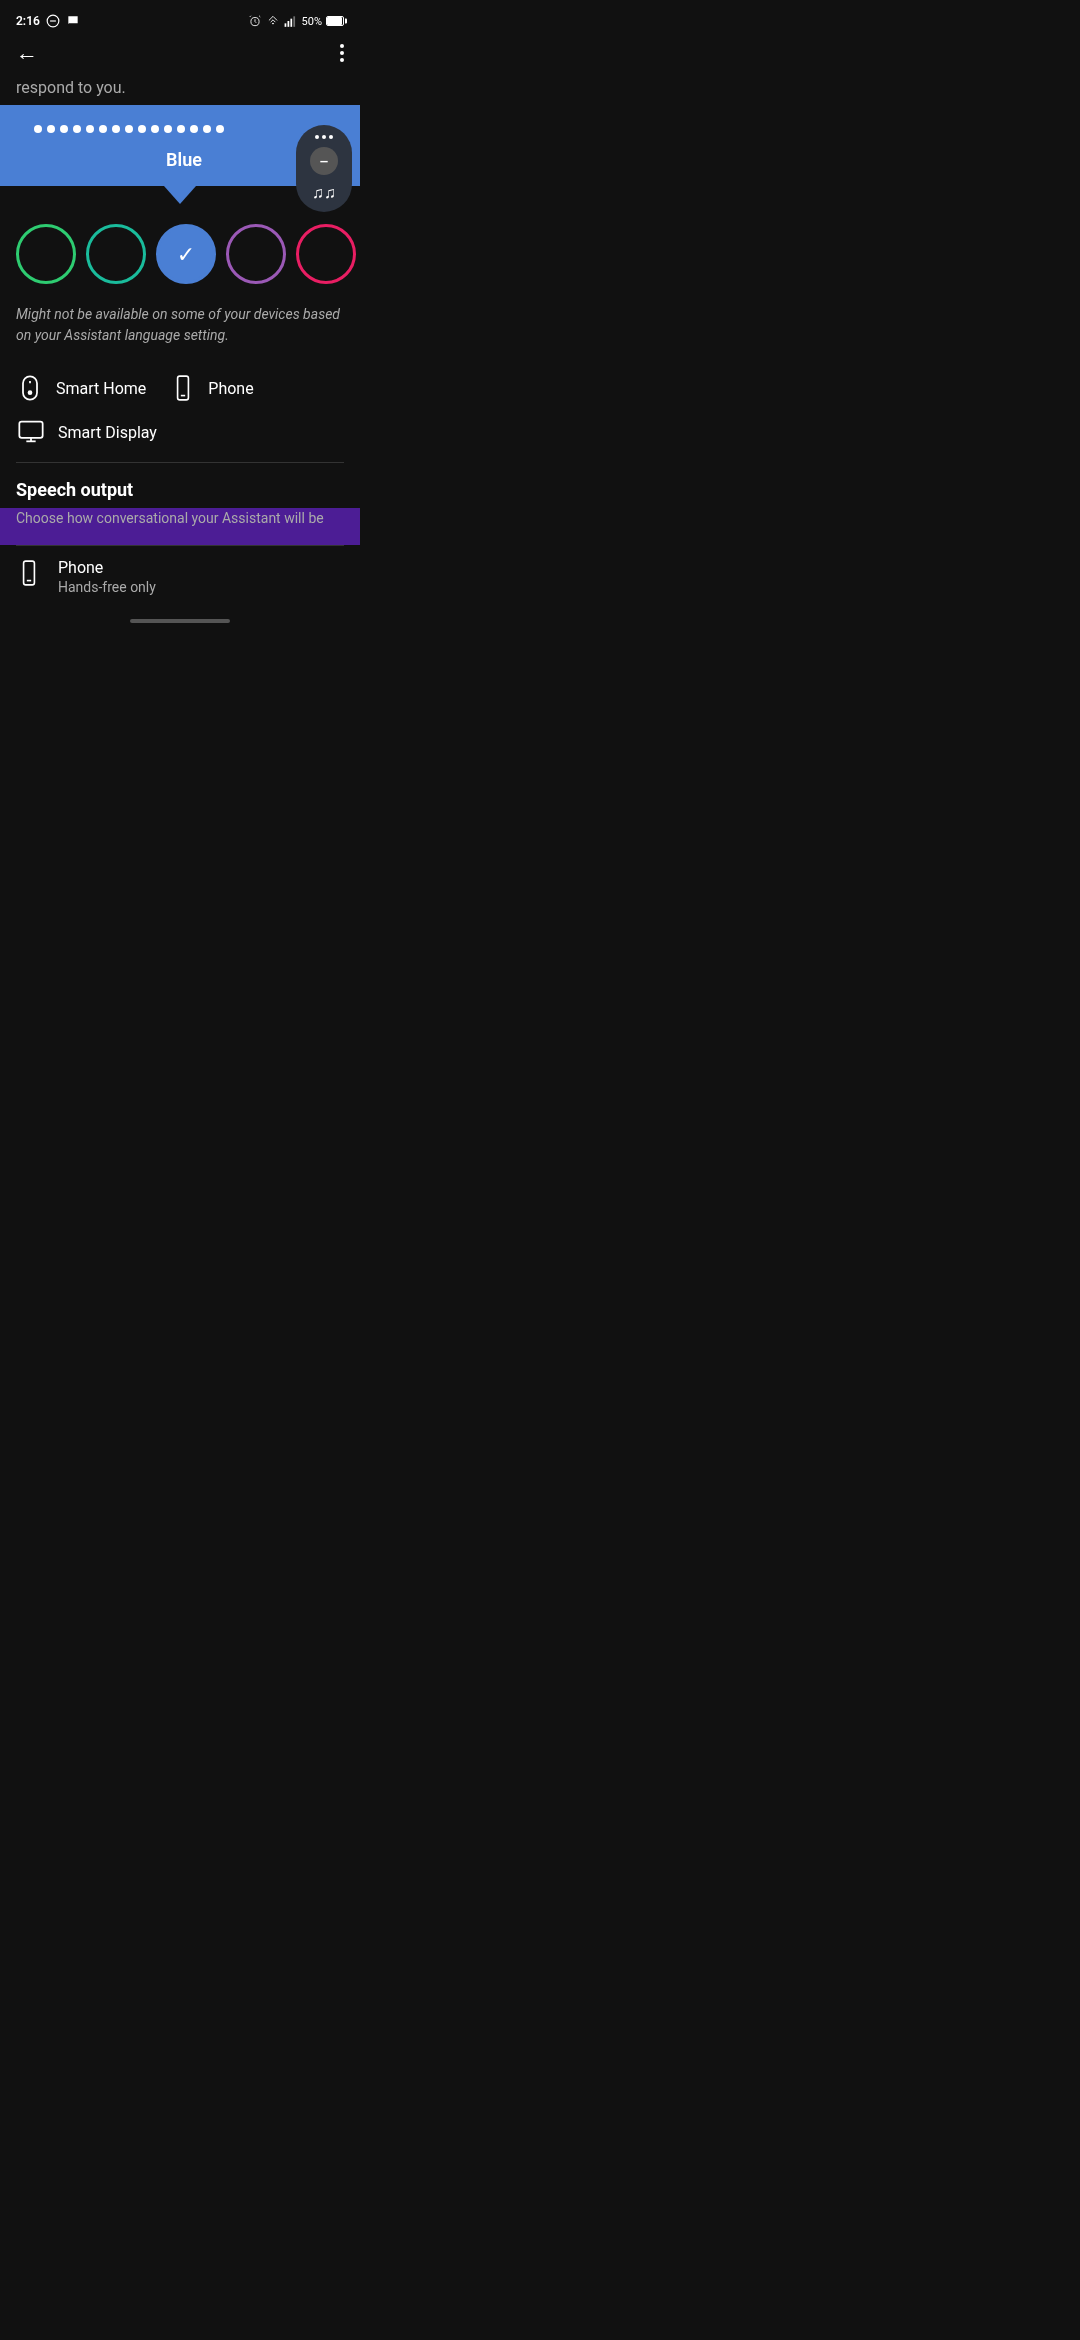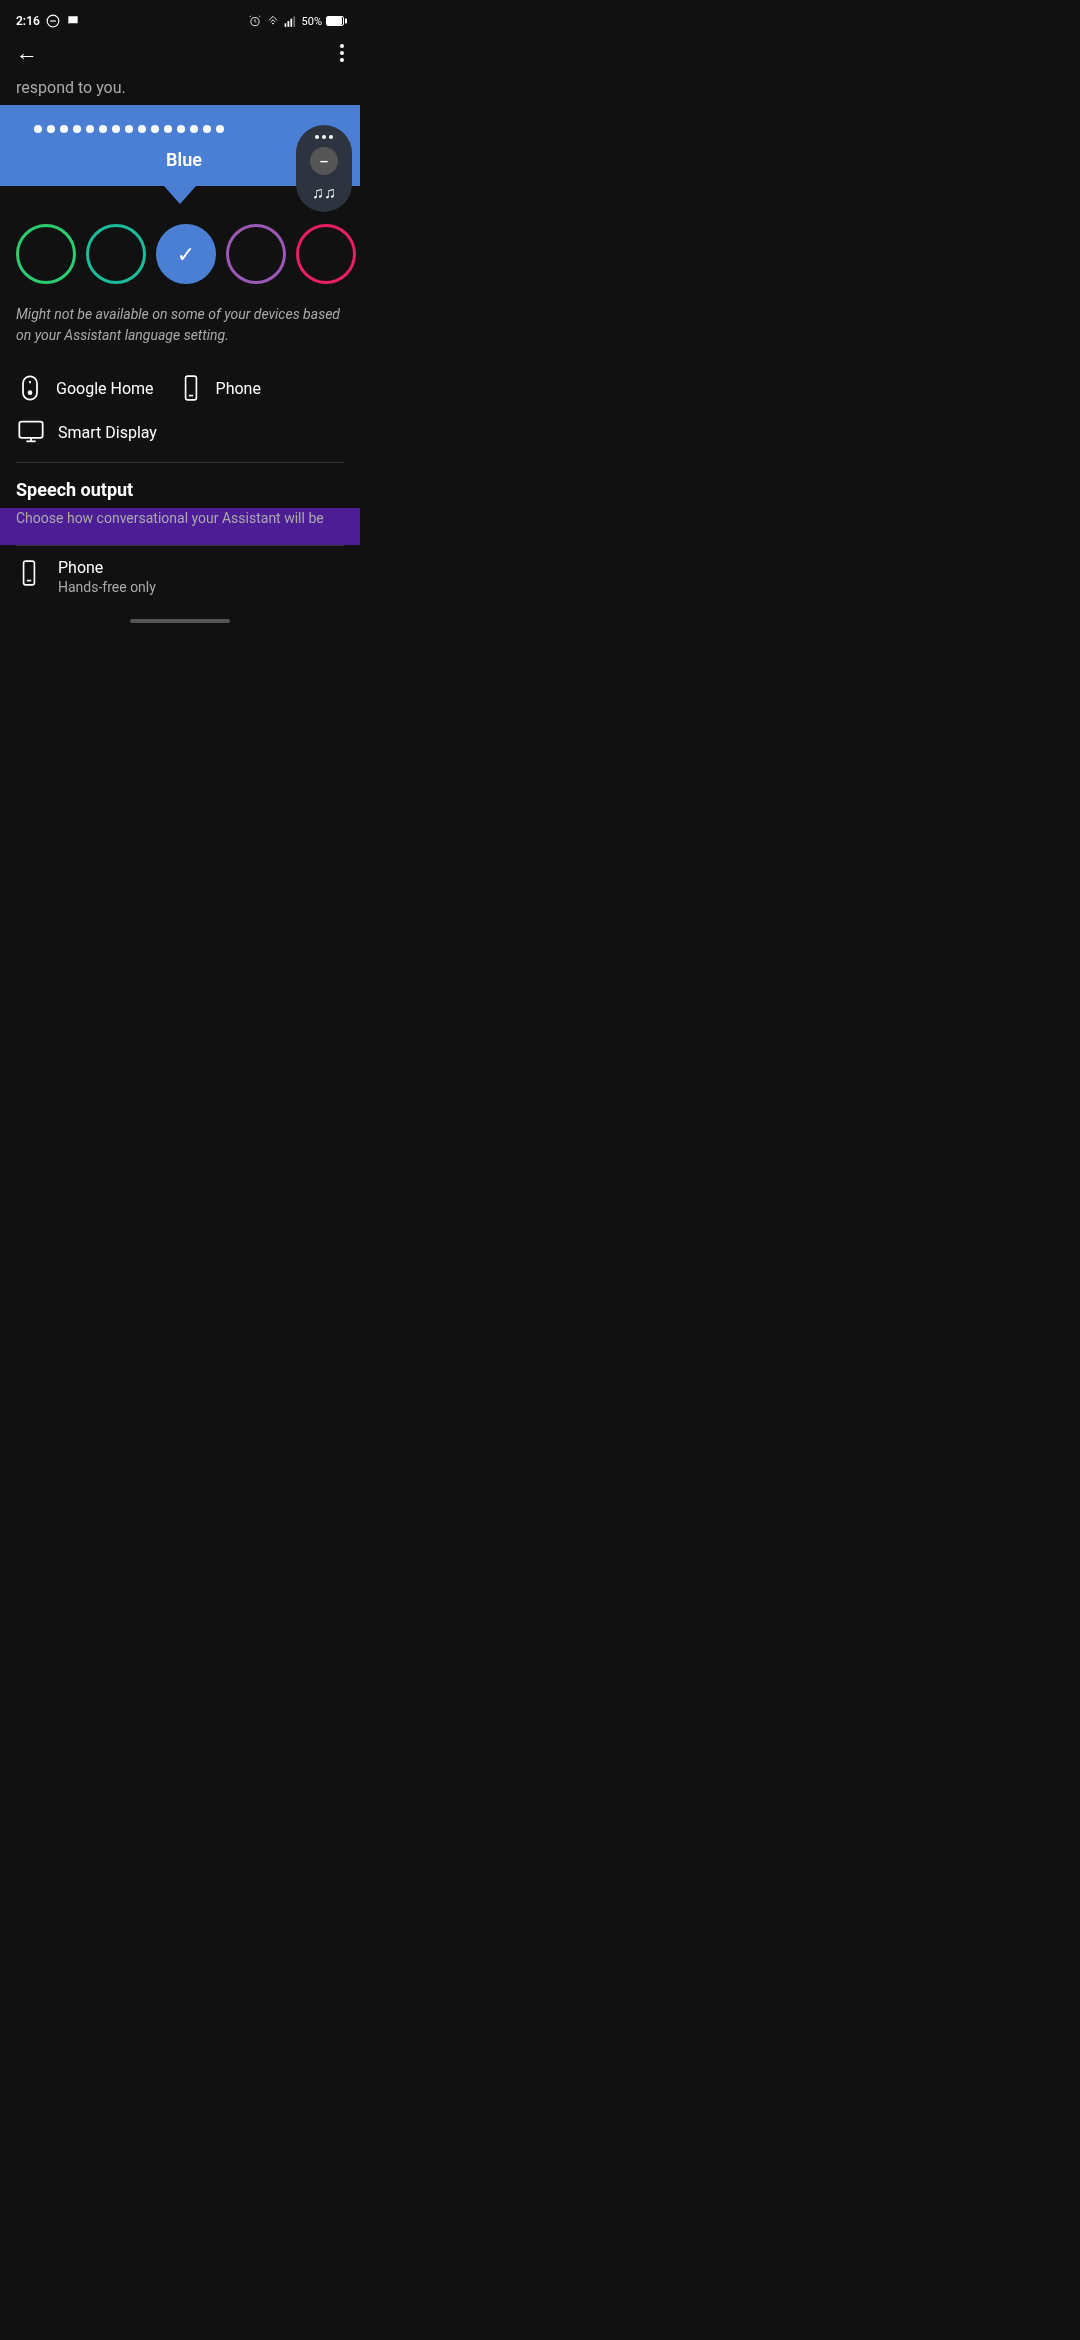--- a/index.html
+++ b/index.html
@@ -404,21 +404,21 @@
 <div class="disclaimer">Might not be available on some of your devices based on your Assistant language setting.</div>
 
 <div class="device-list">
 
   <div class="device-item">
     <svg width="28" height="28" viewBox="0 0 24 24" fill="white">
       <rect x="6" y="2" width="12" height="20" rx="6" stroke="white" stroke-width="1.5" fill="none"></rect>
       <circle cx="12" cy="16" r="2" fill="white"></circle>
       <line x1="12" y1="6" x2="12" y2="8" stroke="white" stroke-width="1.5"></line>
     </svg>
-    <span class="device-name">Google Home</span>
+    <span class="device-name">Smart Home</span>
   </div>
 
   <div class="device-item">
     <svg width="26" height="26" viewBox="0 0 24 24" fill="none">
       <rect x="7" y="1" width="10" height="22" rx="2" stroke="white" stroke-width="1.5" fill="none"></rect>
       <line x1="10" y1="19" x2="14" y2="19" stroke="white" stroke-width="1.5"></line>
     </svg>
     <span class="device-name">Phone</span>
   </div>
 

